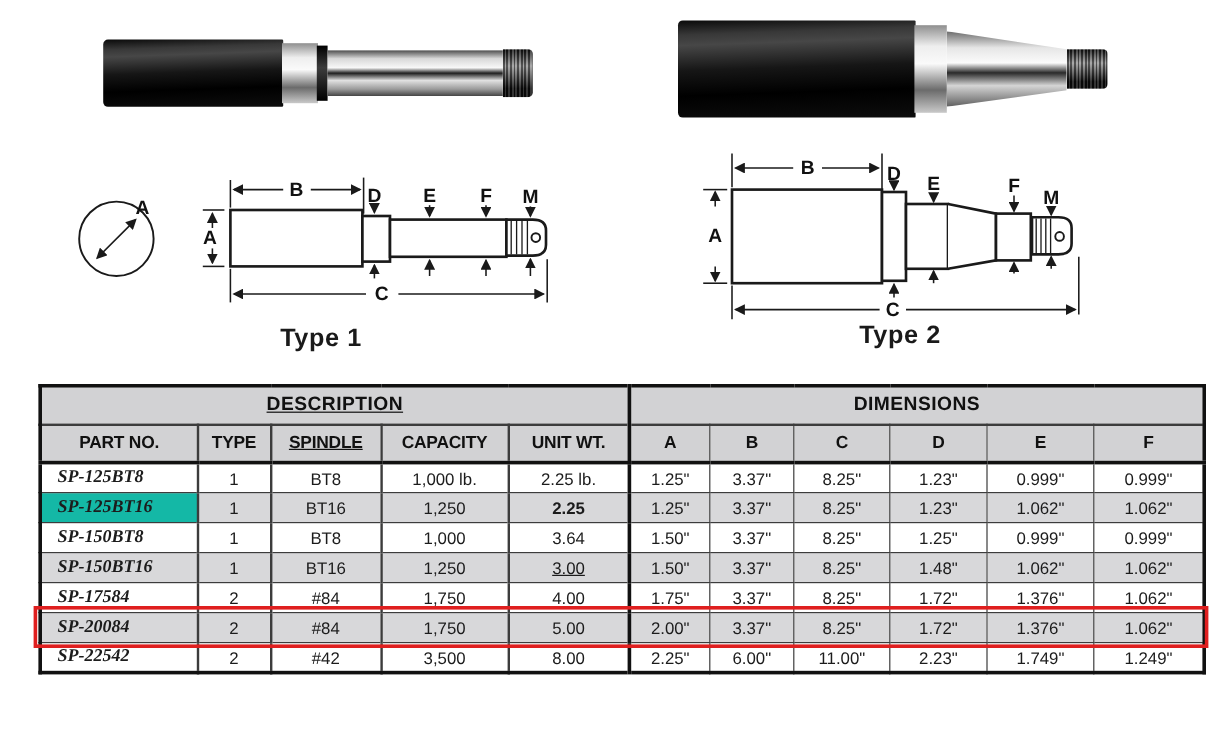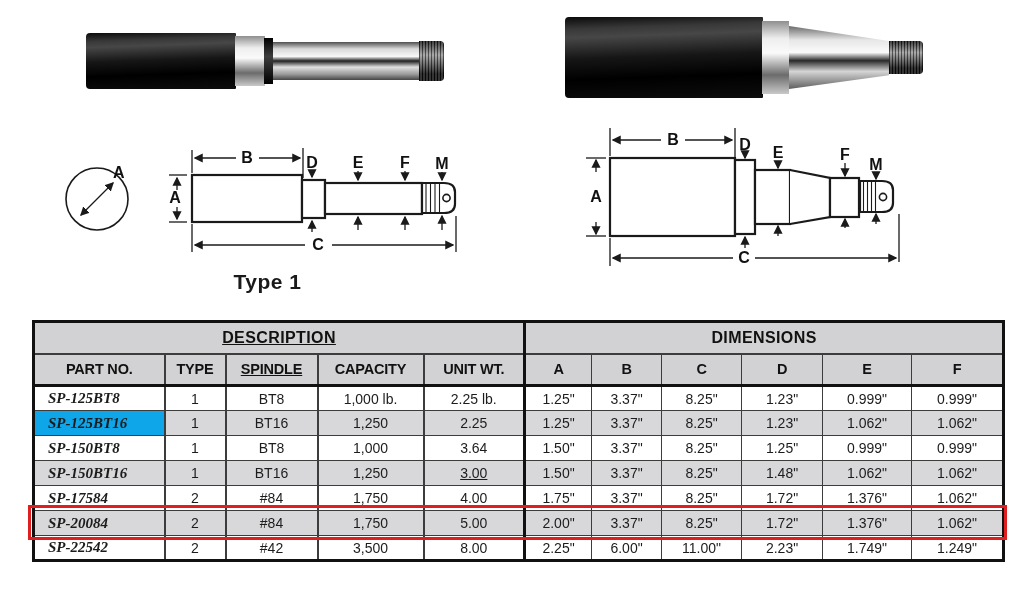--- a/index.html
+++ b/index.html
@@ -162,20 +162,21 @@
     <line x1="203" y1="116" x2="203" y2="106" class="dim" marker-end="url(#ah)"></line>
     <line x1="270" y1="108" x2="270" y2="99" class="dim" marker-end="url(#ah)"></line>
     <line x1="301" y1="104" x2="301" y2="94" class="dim" marker-end="url(#ah)"></line>
 
     <line x1="35" y1="118" x2="35" y2="146" class="dim"></line>
       <line x1="324" y1="94" x2="324" y2="142" class="dim"></line>
     <line x1="38" y1="138" x2="158" y2="138" class="dim" marker-start="url(#ah)"></line>
     <line x1="180" y1="138" x2="321" y2="138" class="dim" marker-end="url(#ah)"></line>
     <text x="169" y="143" text-anchor="middle">C</text>
   </svg>
+  <div class="caption" style="left:690px;top:268px;width:120px;">Type 2</div>
 
   <table id="spec-table">
     <colgroup>
       <col style="width:131px">
         <col style="width:61px">
         <col style="width:92px">
         <col style="width:106px">
       <col style="width:101px">
         <col style="width:67px">
         <col style="width:70px">
@@ -211,25 +212,25 @@
           <td class="v2 ">1,000 lb.</td>
           <td class="v3 ">2.25 lb.</td>
           <td class="">1.25"</td>
           <td class="">3.37"</td>
           <td class="">8.25"</td>
           <td class="">1.23"</td>
           <td class="">0.999"</td>
           <td class="">0.999"</td>
         </tr>
         <tr>
-          <td class="partno v2 " style="background: #0ea5e9;">SP-125BT16</td>
+          <td class="partno v2 " style="background: #14b8a6;">SP-125BT16</td>
           <td class="v2 " style="background: rgb(216, 216, 218);">1</td>
           <td class="v2 " style="background: rgb(216, 216, 218);">BT16</td>
           <td class="v2 " style="background: rgb(216, 216, 218);">1,250</td>
-          <td class="v3 " style="background: rgb(216, 216, 218);">2.25</td>
+          <td class="v3 " style="background: rgb(216, 216, 218); font-weight: bold;">2.25</td>
           <td class="" style="background: rgb(216, 216, 218);">1.25"</td>
           <td class="" style="background: rgb(216, 216, 218);">3.37"</td>
           <td class="" style="background: rgb(216, 216, 218);">8.25"</td>
           <td class="" style="background: rgb(216, 216, 218);">1.23"</td>
           <td class="" style="background: rgb(216, 216, 218);">1.062"</td>
           <td class="" style="background: rgb(216, 216, 218);">1.062"</td>
         </tr>
         <tr>
           <td class="partno v2 ">SP-150BT8</td>
           <td class="v2 ">1</td>

